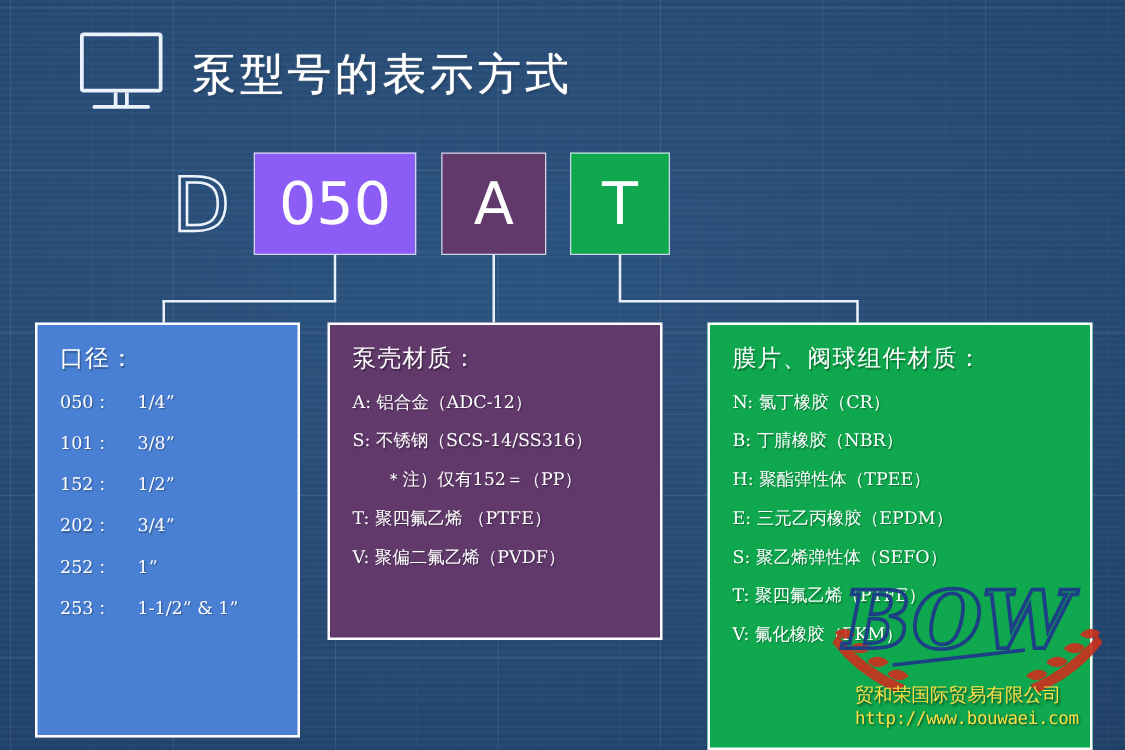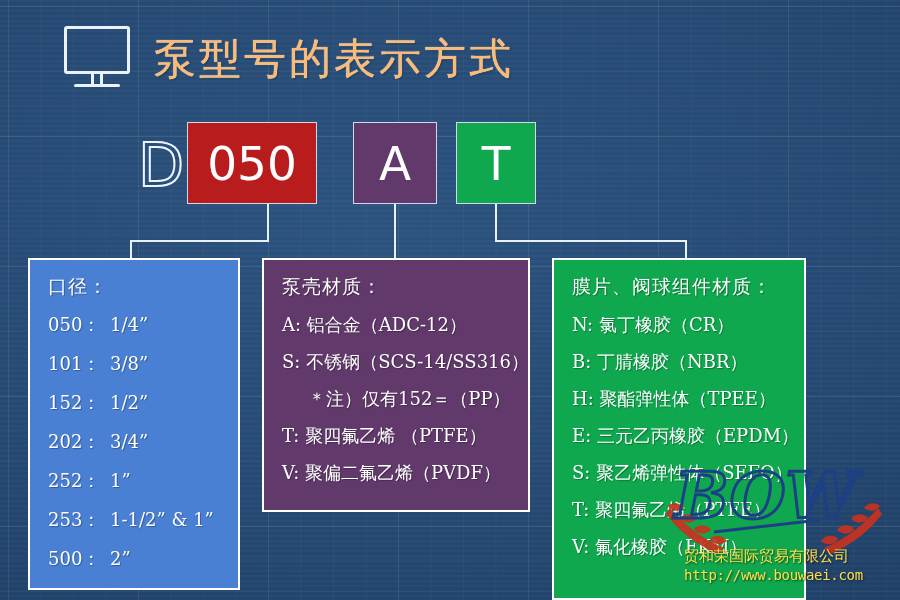--- a/index.html
+++ b/index.html
@@ -48,66 +48,66 @@
   .monitor-icon .neck {
     position:absolute; left:29px; top:48px; width:12px; height:10px;
     border-left:3px solid #eaf2fb; border-right:3px solid #eaf2fb;
   }
   .monitor-icon .base {
     position:absolute; left:12px; top:58px; width:46px; height:3px;
     background:#eaf2fb; border-radius:2px;
   }
   .title {
     margin-left:22px;
-    font-size:42px;
+    font-size:35px;
     letter-spacing:3px;
-    color:#fdba74;
+    color:#ffffff;
     font-weight:400;
     text-shadow:0 0 1px #ffffff, 1px 1px 2px rgba(0,0,0,0.35);
     font-family:"DejaVu Sans","Liberation Sans",sans-serif;
     white-space:nowrap;
   }
 
   
   .code { position:absolute; display:flex; align-items:center; justify-content:center;
           font-size:46px; color:#fdfdfd; font-family:"DejaVu Sans","Liberation Sans",sans-serif; }
   .code.plain {
     left:130px; top:125px; width:62px; height:80px;
     color:transparent;
     -webkit-text-stroke:2px #eef4fc;
     text-shadow:none;
     font-size:60px;
   }
   .code.boxed { border:1px solid #cfd9ea; }
-  .code.c-dia   { left:187px; top:122px; width:130px; height:82px; background:#b91c1c; font-size:47px; }
+  .code.c-dia   { left:203px; top:122px; width:130px; height:82px; background:#8b5cf6; font-size:47px; }
   .code.c-body  { left:353px; top:122px; width:84px;  height:82px; background:#613a6b; font-size:47px; }
   .code.c-memb  { left:456px; top:122px; width:80px;  height:82px; background:#0fa84e; font-size:47px; }
 
   
   .ln { position:absolute; background:#e8f0fa; }
   .ln.v { width:2px; }
   .ln.h { height:2px; }
 
   
   .panel { position:absolute; border:2px solid #ffffff; padding:14px 14px 10px 18px;
            color:#ffffff; overflow:hidden; }
   .panel .ptitle { font-size:19px; margin-bottom:13px; letter-spacing:1px;
                    font-family:"DejaVu Serif","Liberation Serif",serif; font-weight:400;
                    text-shadow:1px 1px 1px rgba(0,0,0,0.35); }
-  .panel .row { font-size:18px; margin-bottom:13px; white-space:nowrap;
+  .panel .row { font-size:14px; margin-bottom:13px; white-space:nowrap;
                 font-family:"DejaVu Serif","Liberation Serif",serif;
                 text-shadow:1px 1px 1px rgba(0,0,0,0.3); }
   .panel .row .k { display:inline-block; }
   .panel .row.note { padding-left:26px; }
 
   #panel-dia  { left:28px;  top:258px; width:212px; height:332px; background:#4a80d4; }
   #panel-dia .row { margin-bottom:15px; }
   #panel-dia .k { width:62px; }
   #panel-body { left:262px; top:258px; width:268px; height:254px; background:#613a6b; }
-  #panel-memb { left:552px; top:258px; width:254px; height:342px; background:#0fa84e; }
+  #panel-memb { left:566px; top:258px; width:308px; height:342px; background:#0fa84e; }
 
   
   #watermark { position:absolute; left:648px; top:444px; width:252px; height:156px;
                pointer-events:none; }
   #wm-text { position:absolute; left:684px; top:546px; width:216px;
              font-size:15px; color:#fde047; line-height:1.35;
              font-family:"DejaVu Sans","Liberation Sans",sans-serif;
              text-shadow:1px 1px 2px rgba(0,0,0,0.6); pointer-events:none; }
   #wm-text .url { font-family:"DejaVu Sans Mono","Liberation Mono",monospace; font-size:14px; letter-spacing:-0.3px;}
 </style>
@@ -141,21 +141,20 @@
 <div class="ln v" style="left:685px; top:240px; height:19px;"></div>
 
 <div class="panel" id="panel-dia">
   <div class="ptitle">口径：</div>
   <div class="row"><span class="k">050：</span><span>1/4”</span></div>
   <div class="row"><span class="k">101：</span><span>3/8”</span></div>
   <div class="row"><span class="k">152：</span><span>1/2”</span></div>
   <div class="row"><span class="k">202：</span><span>3/4”</span></div>
   <div class="row"><span class="k">252：</span><span>1”</span></div>
   <div class="row"><span class="k">253：</span><span>1-1/2” &amp; 1”</span></div>
-  <div class="row"><span class="k">500：</span><span>2”</span></div>
 </div>
 
 <div class="panel" id="panel-body">
   <div class="ptitle">泵壳材质：</div>
   <div class="row"><span class="k">A:</span> <span>铝合金（ADC-12）</span></div>
   <div class="row"><span class="k">S:</span> <span>不锈钢（SCS-14/SS316）</span></div>
   <div class="row note"><span>＊注）仅有152＝（PP）</span></div>
   <div class="row"><span class="k">T:</span> <span>聚四氟乙烯 （PTFE）</span></div>
   <div class="row"><span class="k">V:</span> <span>聚偏二氟乙烯（PVDF）</span></div>
 </div>

